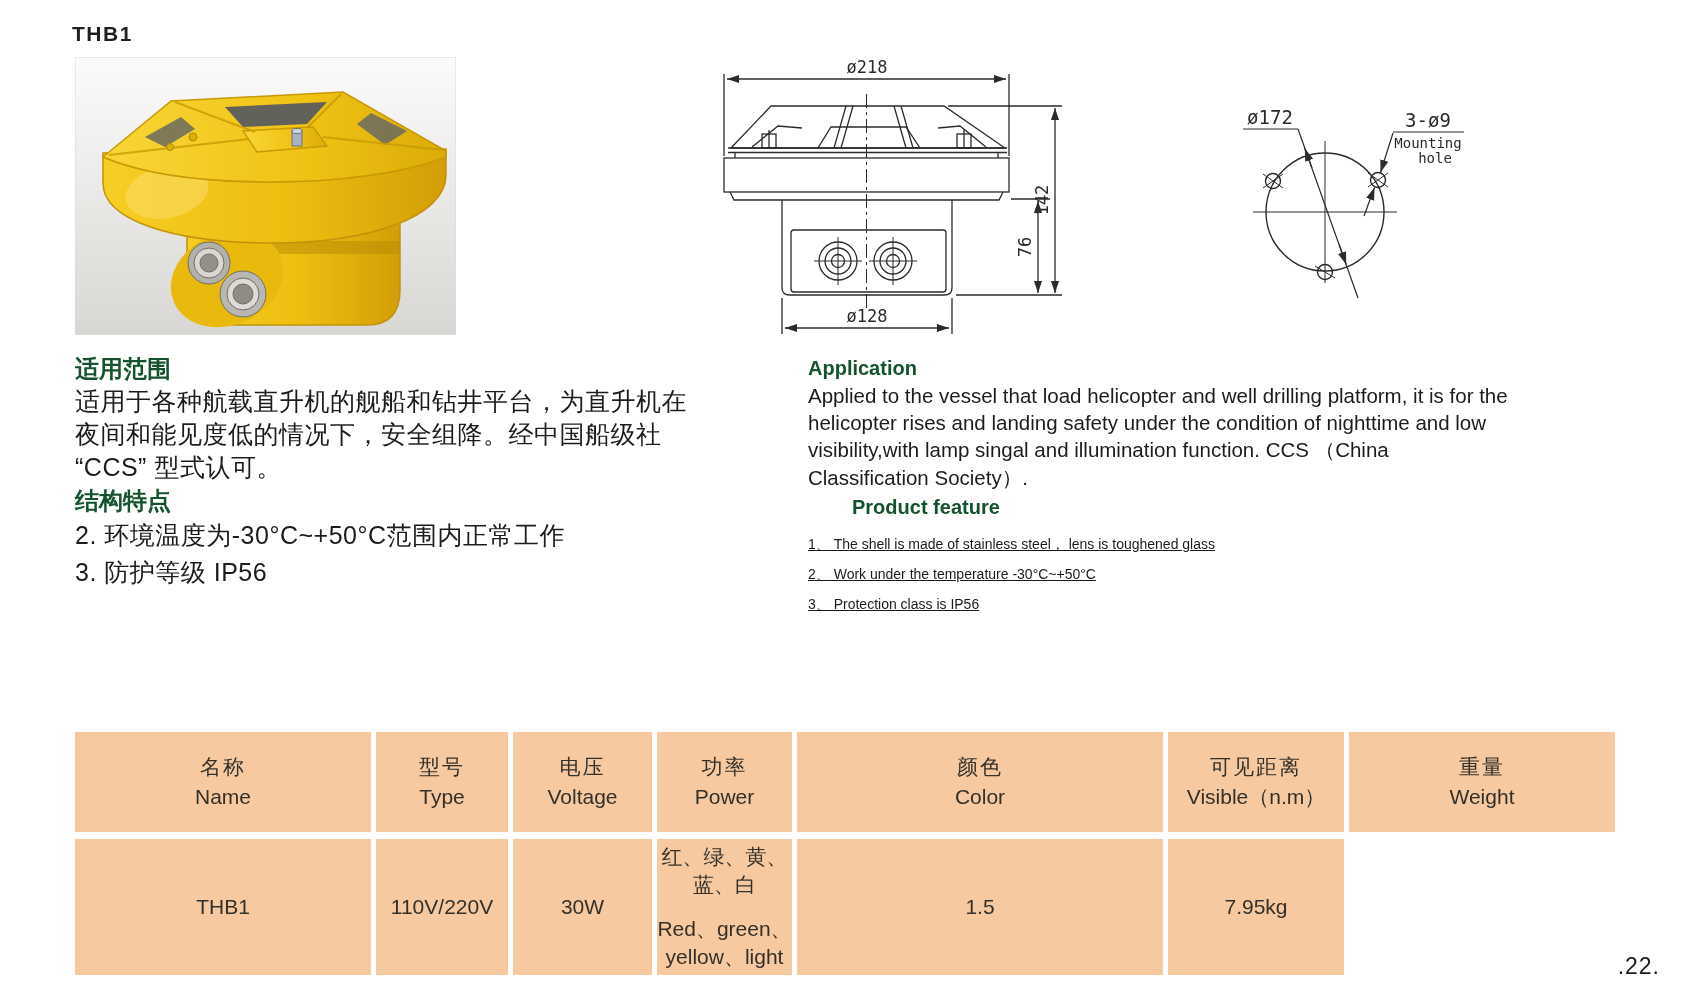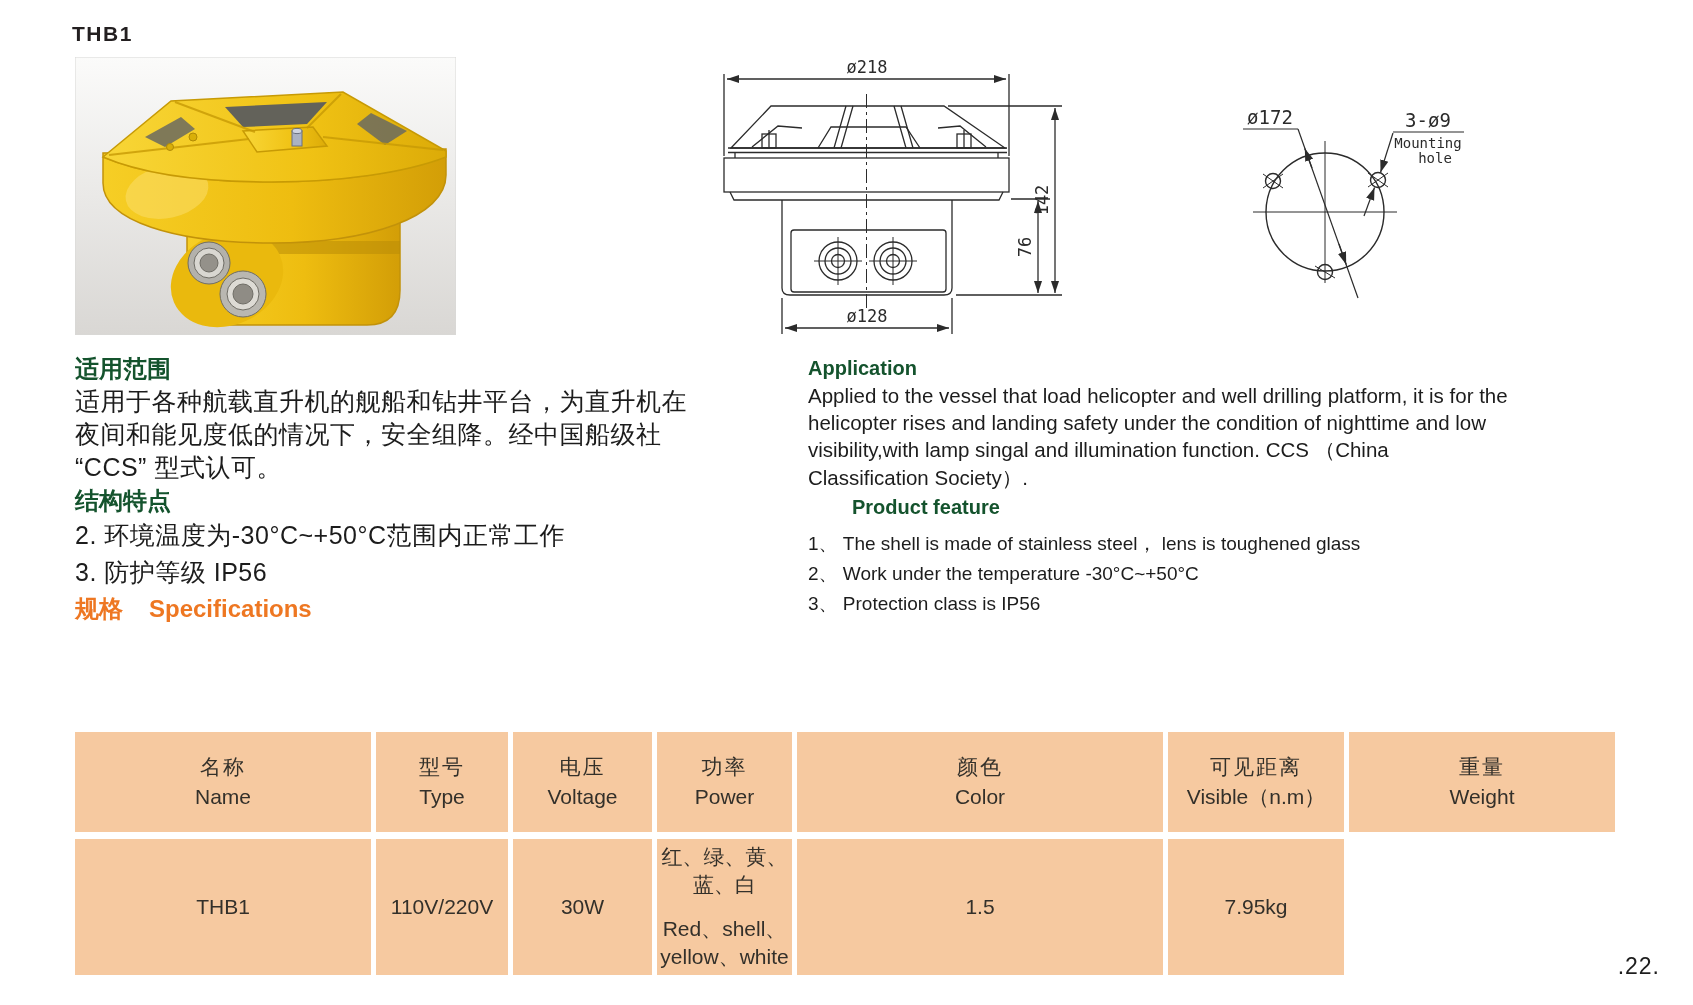--- a/index.html
+++ b/index.html
@@ -15,21 +15,21 @@
 
   .col-left{position:absolute;left:75px;top:352px;width:690px;}
   .col-right{position:absolute;left:808px;top:355px;width:710px;}
 
   .h-orange{color:#14532d;font-weight:bold;}
   .h-cn{font-size:24px;line-height:33px;}
   .p-cn{font-size:25px;line-height:33px;letter-spacing:.5px;}
   .li-cn{font-size:25px;line-height:36.5px;letter-spacing:.5px;}
   .h-en{font-size:20px;line-height:27px;}
   .p-en{font-size:20.5px;line-height:27.2px;}
-  .li-en{font-size:19px;line-height:30px;}
+  .li-en{font-size:14px;line-height:30px;text-decoration:underline;}
 
   .spec-heading{font-size:24px;line-height:34px;margin-top:2px;font-weight:bold;color:#EE7722;}
   .spec-heading .gap{display:inline-block;width:26px;}
 
   .spec-table{position:absolute;left:75px;top:732px;width:1540px;
               display:grid;grid-template-columns:296px 132px 139px 135px 366px 176px 266px;
               grid-template-rows:100px 136px;column-gap:5px;row-gap:7px;}
   .cell{background:#F6C9A0;display:flex;flex-direction:column;align-items:center;
         justify-content:center;text-align:center;color:#33302a;font-size:21px;line-height:30px;}
   .cell .cn{letter-spacing:2px;}
@@ -197,23 +197,20 @@
     <div class="p-cn">
       <div>适用于各种航载直升机的舰船和钻井平台，为直升机在</div>
       <div>夜间和能见度低的情况下，安全组降。经中国船级社</div>
       <div> “CCS” 型式认可。</div>
     </div>
     <div class="h-orange h-cn">结构特点</div>
     <div>
       <div class="li-cn">2. 环境温度为-30°C~+50°C范围内正常工作</div>
       <div class="li-cn">3. 防护等级 IP56</div>
     </div>
-    <div class="spec-heading">
-      <span>规格</span><span class="gap"></span><span>Specifications</span>
-    </div>
   </div>
 
   <div class="col-right">
     <div class="h-orange h-en">Application</div>
     <div class="p-en">
       <div>Applied to the vessel that load helicopter and well drilling platform, it is for the</div>
       <div>helicopter rises and landing safety under the condition of nighttime and low</div>
       <div> visibility,with lamp singal and illumination function. CCS （China</div>
       <div>Classification Society）.</div>
     </div>
@@ -259,21 +256,21 @@
         <div>THB1</div>
       </div>
     <div class="cell">
         <div>110V/220V</div>
       </div>
     <div class="cell">
         <div>30W</div>
       </div>
     <div class="cell color-cell">
       <div>红、绿、黄、蓝、白</div>
-      <div class="spread">Red、shell、yellow、white</div>
+      <div class="spread">Red、green、yellow、light</div>
     </div>
     <div class="cell">
         <div>1.5</div>
       </div>
     <div class="cell">
         <div>7.95kg</div>
       </div>
   </div>
 
   <div class="page-number">.22.</div>

